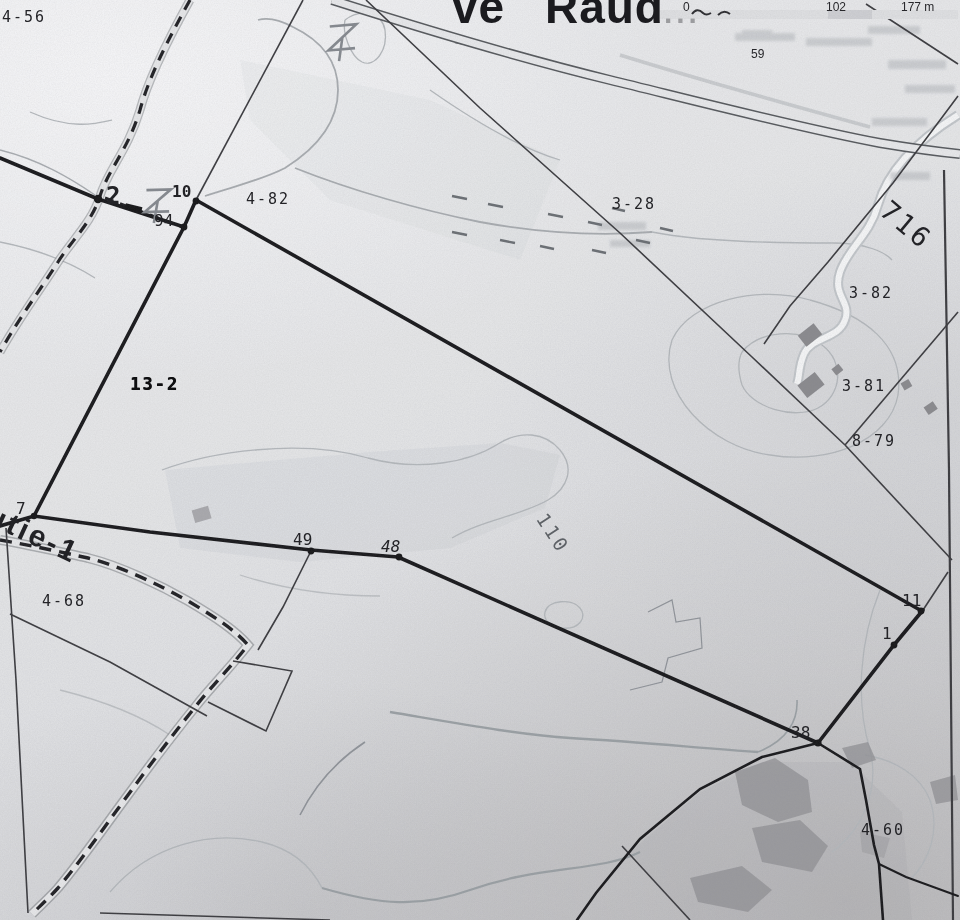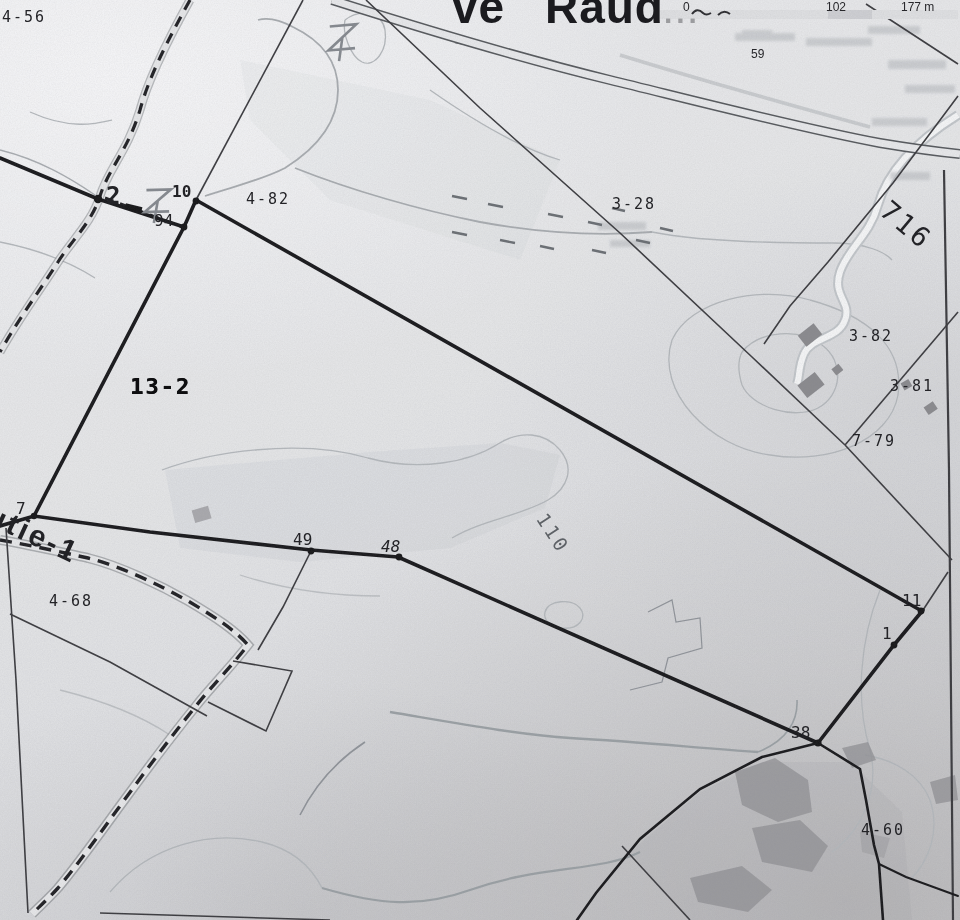--- a/index.html
+++ b/index.html
@@ -214,25 +214,25 @@
   <div class="title" style="left:452px;top:-16px;word-spacing:26px;"><span>ve Raud</span><span class="faint">...</span></div>
 
   <div class="scale-tick" style="left:683px;top:1px;">0</div>
   <div class="scale-tick" style="left:751px;top:1px;margin-top:47px;">59</div>
   <div class="scale-tick" style="left:826px;top:1px;">102</div>
   <div class="scale-tick" style="left:901px;top:1px;">177 m</div>
 
   <div class="lbl" style="left:2px;top:3px;margin-top:7px;">4-56</div>
   <div class="lbl" style="left:246px;top:160px;margin-top:32px;">4-82</div>
   <div class="lbl" style="left:612px;top:197px;">3-28</div>
-  <div class="lbl" style="left:849px;top:286px;margin-top:43px;">3-82</div>
-  <div class="lbl" style="left:890px;top:379px;text-align:right;">3-81</div>
-  <div class="lbl" style="left:852px;top:434px;">7-79</div>
-  <div class="lbl bold" style="left:130px;top:376px;font-size:22px;color:#0e0e10;text-shadow:0.6px 0 0 #0e0e10;">13-2</div>
-  <div class="lbl" style="left:49px;top:594px;text-align:right;">4-68</div>
+  <div class="lbl" style="left:849px;top:286px;">3-82</div>
+  <div class="lbl" style="left:842px;top:379px;text-align:right;">3-81</div>
+  <div class="lbl" style="left:852px;top:434px;">8-79</div>
+  <div class="lbl bold" style="left:130px;top:376px;font-size:17px;color:#0e0e10;text-shadow:0.6px 0 0 #0e0e10;">13-2</div>
+  <div class="lbl" style="left:42px;top:594px;text-align:right;">4-68</div>
   <div class="lbl" style="left:861px;top:823px;">4-60</div>
 
   <div class="lbl rot" style="left:893px;top:196px;font-size:27px;letter-spacing:3px;transform:rotate(40deg);">716</div>
   <div class="rot" style="position:absolute;left:-4px;top:498px;font-family:'Liberation Sans',sans-serif;
        font-weight:bold;font-size:30px;letter-spacing:3px;color:#222226;transform:rotate(25deg);white-space:nowrap;">utie-1</div>
   <div class="lbl rot gray" style="left:549px;top:510px;font-size:19px;letter-spacing:3px;transform:rotate(57deg);">110</div>
 
   <div class="lbl pt bold" style="left:106px;top:184px;font-size:24px;">2</div>
   <div class="lbl pt" style="left:172px;top:184px;font-weight:bold;">10</div>
   <div class="lbl pt" style="left:154px;top:213px;">94</div>

